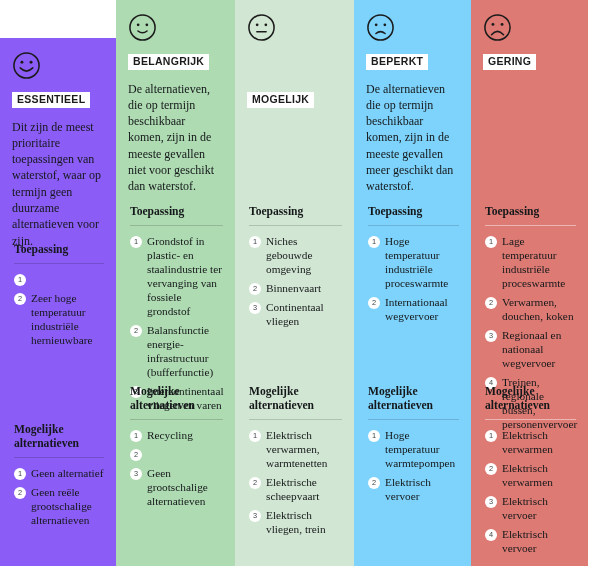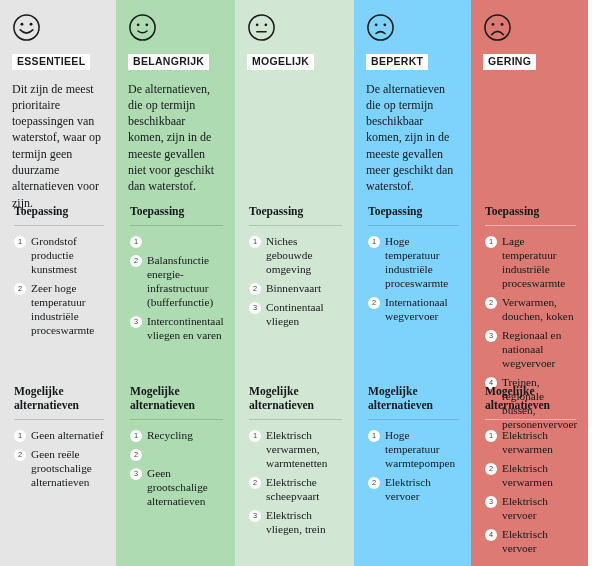--- a/index.html
+++ b/index.html
@@ -17,23 +17,23 @@
   }
   .col{
     position:relative;
     box-sizing:border-box;
     padding:10px 10px 0 10px;
     display:flex;
     flex-direction:column;
     overflow:hidden;
   }
   .col + .col{ margin-left:0; }
-  .c1{ width:116px; background:#e5e5e5; }
+  .c1{ width:116px; background:#8b5cf6;margin-top:38px; }
   .c2{ width:119px; background:#aedbb2; }
-  .c3{ width:119px; background:#d2e7d3; }
+  .c3{ width:119px; background:#d2e7d3;gap:38px; }
   .c4{ width:117px; background:#7dd3fc; }
   .c5{ width:117px; background:#dd7a73; }
 
   
   .face{
     width:29px;height:29px;
     margin:3px 0 0 2px;
     display:block;
   }
   .face svg{display:block;}
@@ -133,25 +133,24 @@
       <span class="badge">ESSENTIEEL</span>
     </div>
     <p class="intro">Dit zijn de meest prioritaire toepassingen van waterstof, waar op termijn geen duurzame alternatieven voor zijn.</p>
 
     <div class="section sec-toepassing">
       <div class="sec-title">Toepassing</div>
       <div class="rule"></div>
       <ol class="items">
         <li>
             <span class="num">1</span>
-            <span class="itxt">Grondstof productie kunstmest</span>
-          </li>
-        <li>
-            <span class="num">2</span>
-            <span class="itxt">Zeer hoge temperatuur industriële proceswarmte</span>
+          </li>
+        <li>
+            <span class="num">2</span>
+            <span class="itxt">Zeer hoge temperatuur industriële hernieuwbare</span>
           </li>
       </ol>
     </div>
 
     <div class="section sec-alternatieven">
       <div class="sec-title">Mogelijke alternatieven</div>
       <div class="rule"></div>
       <ol class="items">
         <li>
             <span class="num">1</span>
@@ -178,20 +177,21 @@
       <span class="badge">BELANGRIJK</span>
     </div>
     <p class="intro">De alternatieven, die op termijn beschikbaar komen, zijn in de meeste gevallen niet voor geschikt dan waterstof.</p>
 
     <div class="section sec-toepassing">
       <div class="sec-title">Toepassing</div>
       <div class="rule"></div>
       <ol class="items">
         <li>
             <span class="num">1</span>
+            <span class="itxt">Grondstof in plastic- en staalindustrie ter vervanging van fossiele grondstof</span>
           </li>
         <li>
             <span class="num">2</span>
             <span class="itxt">Balansfunctie energie-infrastructuur (bufferfunctie)</span>
           </li>
         <li>
             <span class="num">3</span>
             <span class="itxt">Intercontinentaal vliegen en varen</span>
           </li>
       </ol>

